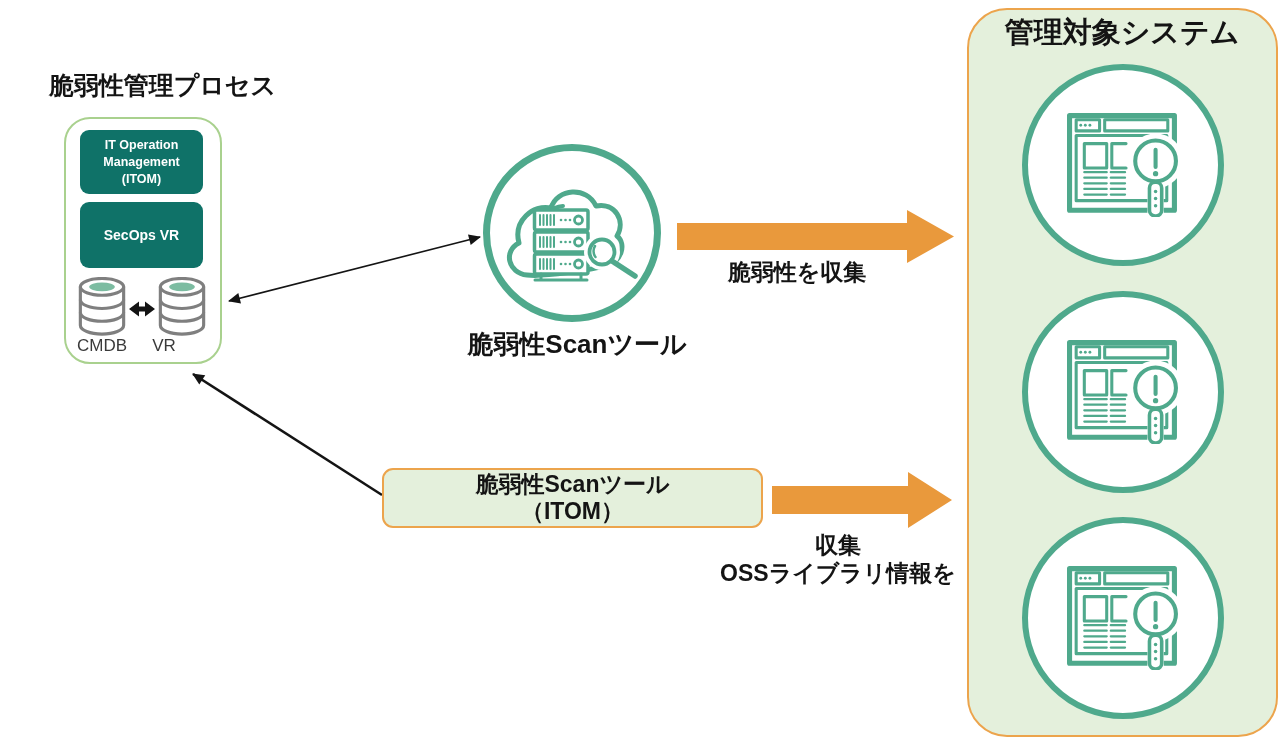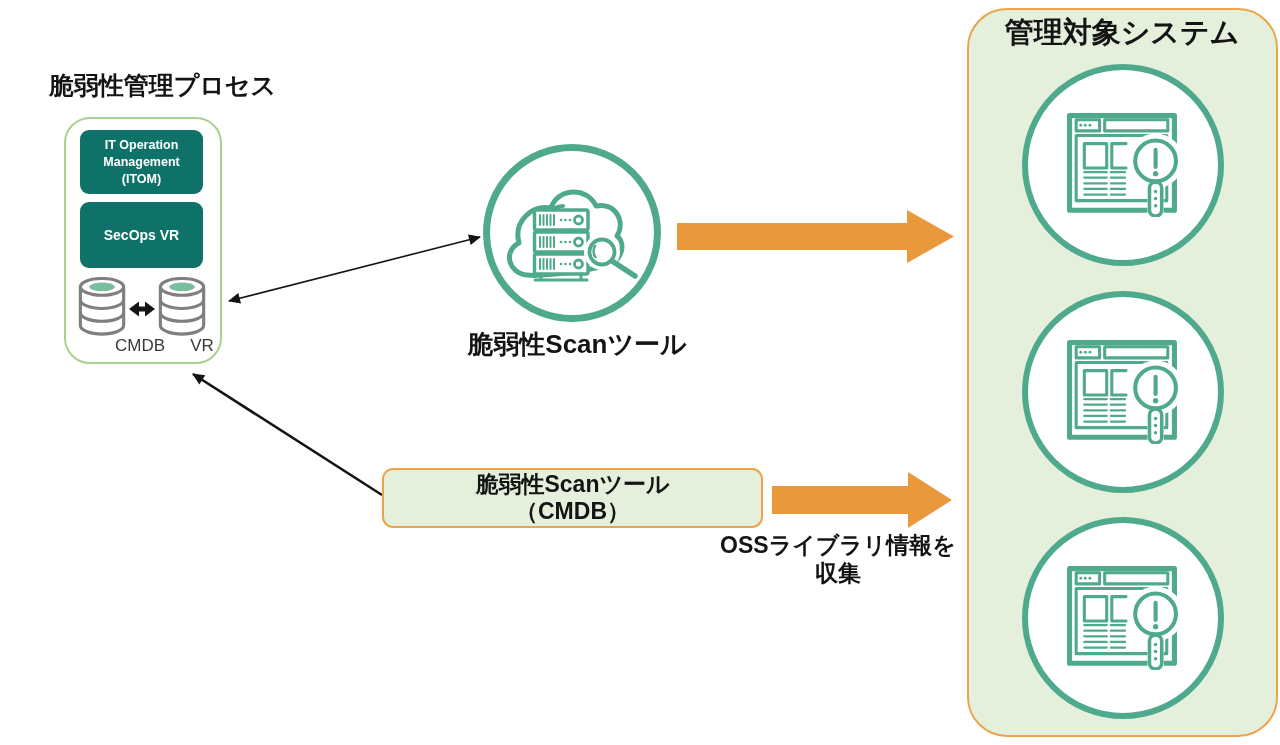--- a/index.html
+++ b/index.html
@@ -12,21 +12,21 @@
           font-family:"Liberation Sans","DejaVu Sans",sans-serif;color:var(--text);}
   .abs{position:absolute;box-sizing:border-box;}
 
   .main-title{left:16px;top:47px;width:260px;font-size:25px;line-height:31px;font-weight:bold;text-align:right;margin-top:23px;}
   .platform-box{left:64px;top:117px;width:158px;height:247px;border:2px solid var(--box-border-green);
                 border-radius:26px;background:#fff;}
   .teal-box{background:var(--teal);color:#fff;font-weight:bold;border-radius:9px;
             display:flex;align-items:center;justify-content:center;text-align:center;padding:2px 5px;}
   .itom{left:80px;top:130px;width:123px;height:64px;font-size:12.5px;line-height:17px;}
   .secops{left:80px;top:202px;width:123px;height:66px;font-size:14px;}
-  .db-label{top:336px;width:64px;text-align:center;font-size:17px;color:var(--db-label);margin-left:38px;}
+  .db-label{top:336px;width:64px;text-align:center;font-size:17px;color:var(--db-label);}
 
   .overlay{left:0;top:0;width:1280px;height:745px;pointer-events:none;}
 
   .scan-circle{left:483px;top:144px;width:178px;height:178px;border:7px solid var(--green);
                border-radius:50%;background:#fff;}
   .scan-icon{left:483px;top:144px;width:178px;height:178px;}
   .scan-label{left:447px;top:327px;width:260px;font-size:26px;font-weight:bold;text-align:center;}
 
   .flow1-label{left:672px;top:257px;width:250px;font-size:23px;font-weight:bold;text-align:center;}
   .sbom-box{left:382px;top:468px;width:381px;height:60px;background:var(--panel-fill);
@@ -159,27 +159,28 @@
       <path class="gs" stroke-width="3" d="M58,130 V136 M98,130 V136 M52,136 H104"></path>
     </g>
     <circle class="halo" cx="119" cy="108" r="18"></circle>
     <path class="halo" stroke="#fff" stroke-width="11" stroke-linecap="round" d="M128,116 L152,132" fill="none"></path>
     <circle class="gw" stroke-width="3.8" cx="119" cy="108" r="12.5"></circle>
     <path class="gs" stroke-width="2.5" d="M112,102 C110,105 110,110 112.5,113"></path>
     <path class="gs" stroke-width="5.5" d="M129,117 L152,132"></path>
   </svg>
   <div class="abs scan-label">脆弱性Scanツール</div>
 
+  <div class="abs flow1-label">脆弱性を収集</div>
   <div class="abs sbom-box">
     <div>脆弱性Scanツール</div>
-    <div>（CMDB）</div>
+    <div>（ITOM）</div>
   </div>
   <div class="abs flow2-label">
+    <div>収集</div>
     <div>OSSライブラリ情報を</div>
-    <div>収集</div>
   </div>
 
   <div class="abs target-panel"></div>
   <div class="abs panel-title">管理対象システム</div>
 
   <div class="sys-circle" style="top:64px">
     <svg width="112" height="104" viewBox="0 0 110 102">
         <use href="#browser-alert"></use>
       </svg>
   </div>

